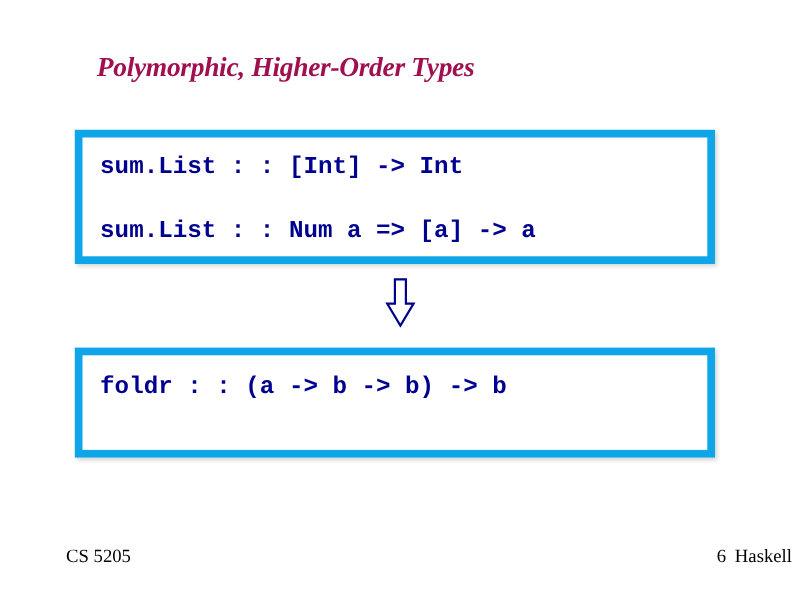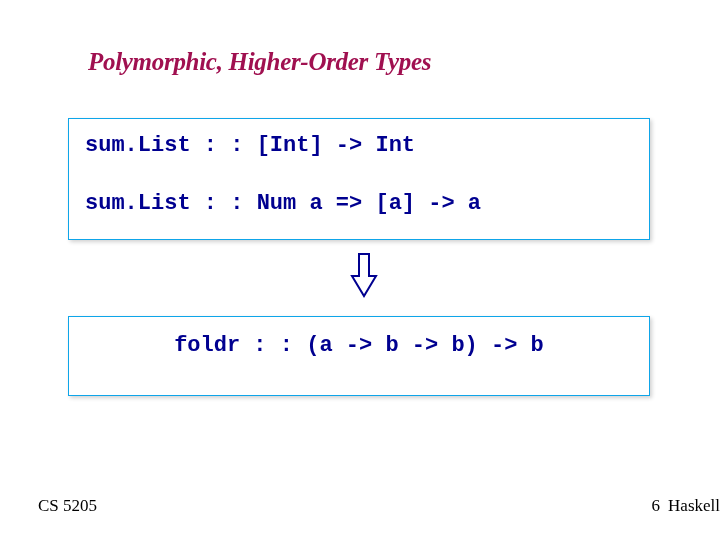--- a/index.html
+++ b/index.html
@@ -12,48 +12,48 @@
     font-style: italic;
     font-weight: bold;
     font-size: 25px;
     color: #a01050;
     letter-spacing: -0.3px;
   }
   .box {
     position: absolute;
     left: 68px;
     width: 582px;
-    border: 1px solid #0ea5e9;
+    border: 7px solid #0ea5e9;
     box-shadow: 2px 2px 4px rgba(0,0,0,0.18);
     background: #fff;
     padding: 12px 16px 16px 16px;
   }
   .box1 { top: 118px; height: 122px; }
-  .box2 { top: 316px; height: 80px; padding-top: 14px; text-align: center; }
+  .box2 { top: 316px; height: 100px; padding-top: 14px; }
   .code {
     font-family: "Courier New", monospace;
     font-weight: bold;
     font-size: 22px;
     color: #000090;
     white-space: pre;
     line-height: 1.35;
   }
   .gap { height: 28px; }
   .arrow {
     position: absolute;
     left: 350px; top: 252px;
     width: 28px; height: 46px;
   }
   .arrow svg { width: 28px; height: 46px; display:block; }
   .footer {
     position: absolute;
     left: 0; right: 0; bottom: 24px;
     display: flex;
     justify-content: space-between;
-    padding: 0 60px 0 38px;
+    padding: 0 60px 0 60px;
     font-family: "Times New Roman", serif;
     font-size: 17px;
     color: #000;
   }
   .footer .center { position:absolute; left:0; right:0; text-align:right; }
   .footer .left, .footer .right { position: relative; z-index: 1; }
 </style>
 </head>
 <body>
 

